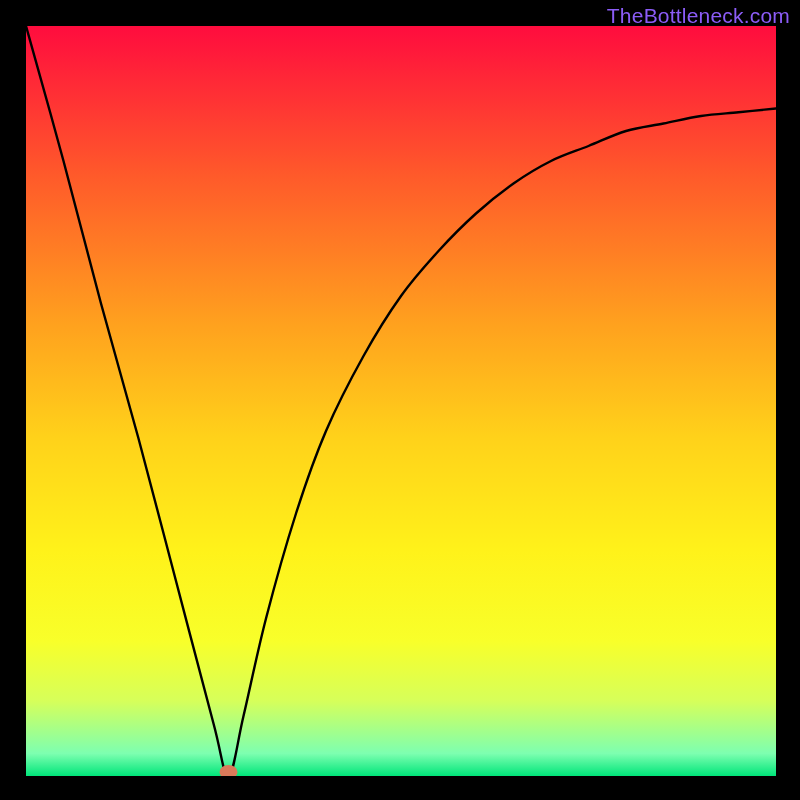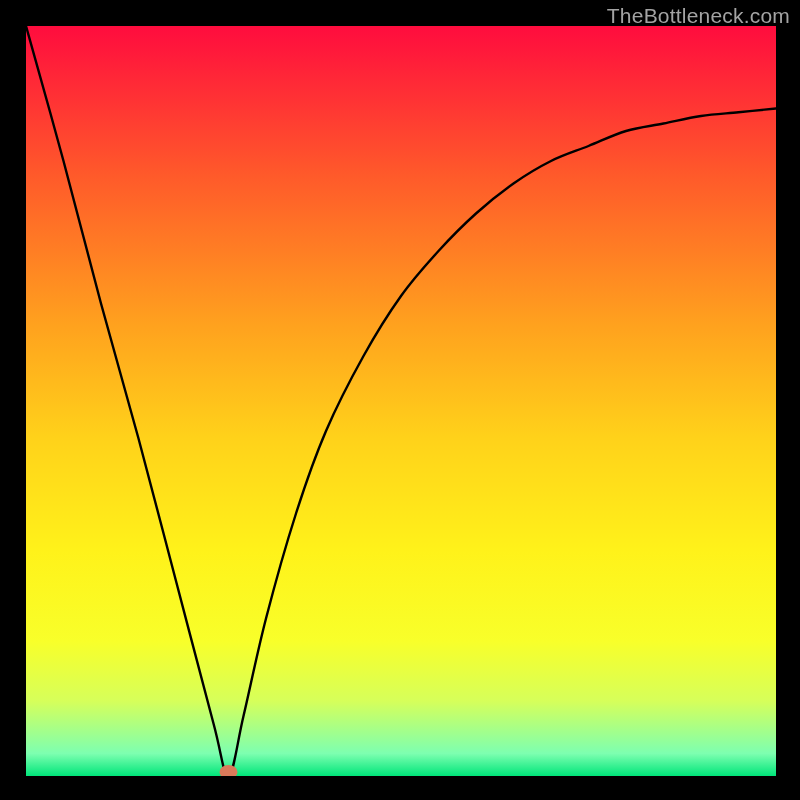--- a/index.html
+++ b/index.html
@@ -14,21 +14,21 @@
   .frame {
     position: relative;
     width: 800px;
     height: 800px;
     background: #000;
   }
   .watermark {
     position: absolute;
     top: 4px;
     right: 10px;
-    color: #a3a3a3;
+    color: #8b5cf6;
     font-size: 21px;
     font-weight: 400;
     letter-spacing: 0.2px;
     z-index: 5;
   }
   svg.plot {
     position: absolute;
     left: 26px;
     top: 26px;
     width: 750px;

